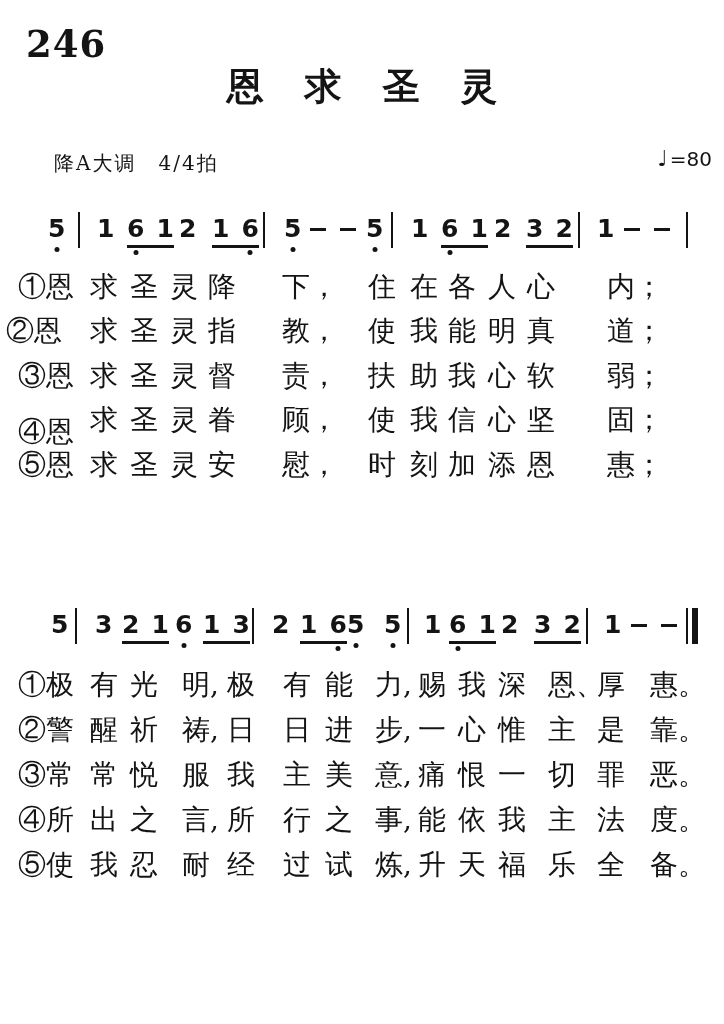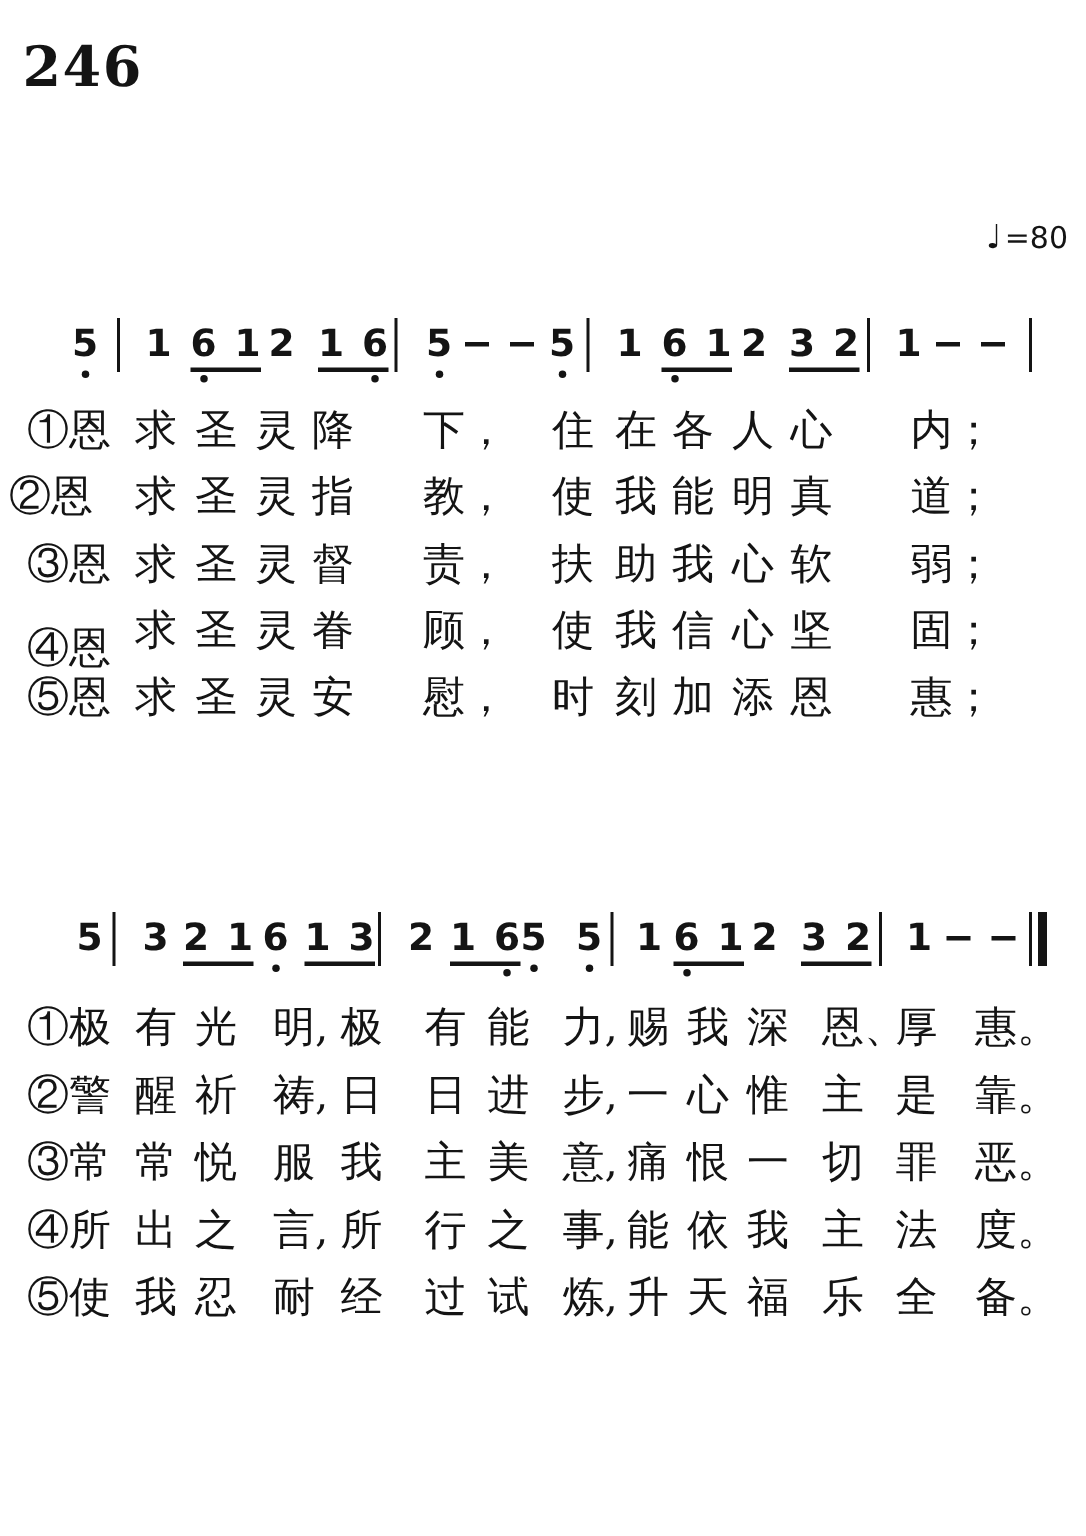--- a/index.html
+++ b/index.html
@@ -2,21 +2,21 @@
 <html><head>
 <meta charset="utf-8">
 <style>
   html,body{margin:0;padding:0;}
   .page{
     position:relative;width:724px;height:1024px;background:#ffffff;
     overflow:hidden;font-family:"DejaVu Serif","Liberation Serif",serif;color:#141414;
   }
   
   .hymn-number{
-    position:absolute;left:15px;top:22px;
+    position:absolute;left:26px;top:22px;
     font-family:"DejaVu Serif","Liberation Serif",serif;
     font-size:37px;font-weight:bold;letter-spacing:1px;
   }
   .title{
     position:absolute;left:0;top:62px;width:724px;text-align:center;
     font-size:37px;font-weight:bold;letter-spacing:14px;text-indent:14px;
   }
   .scripture{
     position:absolute;left:0;top:118px;width:724px;text-align:center;
     font-size:19px;letter-spacing:2px;
@@ -60,22 +60,24 @@
     font-family:"DejaVu Serif","Liberation Serif",serif;color:#141414;
   }
 </style>
 </head>
 <body>
 
 <div class="page">
 
   <div class="hymn-number">246</div>
 
-
-
+  <div class="title">恩 求 圣 灵</div>
+
+
+  <div class="key-time">降A大调　4/4拍</div>
 
   <div class="tempo">
     <span class="note-glyph">♩</span><span>=80</span>
   </div>
 
   <div class="music music-1">
       <div class="tok note low" style="left: 48px;">5</div>
       <div class="tok bar" style="left: 78px;"></div>
       <div class="tok note" style="left: 97px;">1</div>
       <div class="tok beam" style="left: 127px;">

